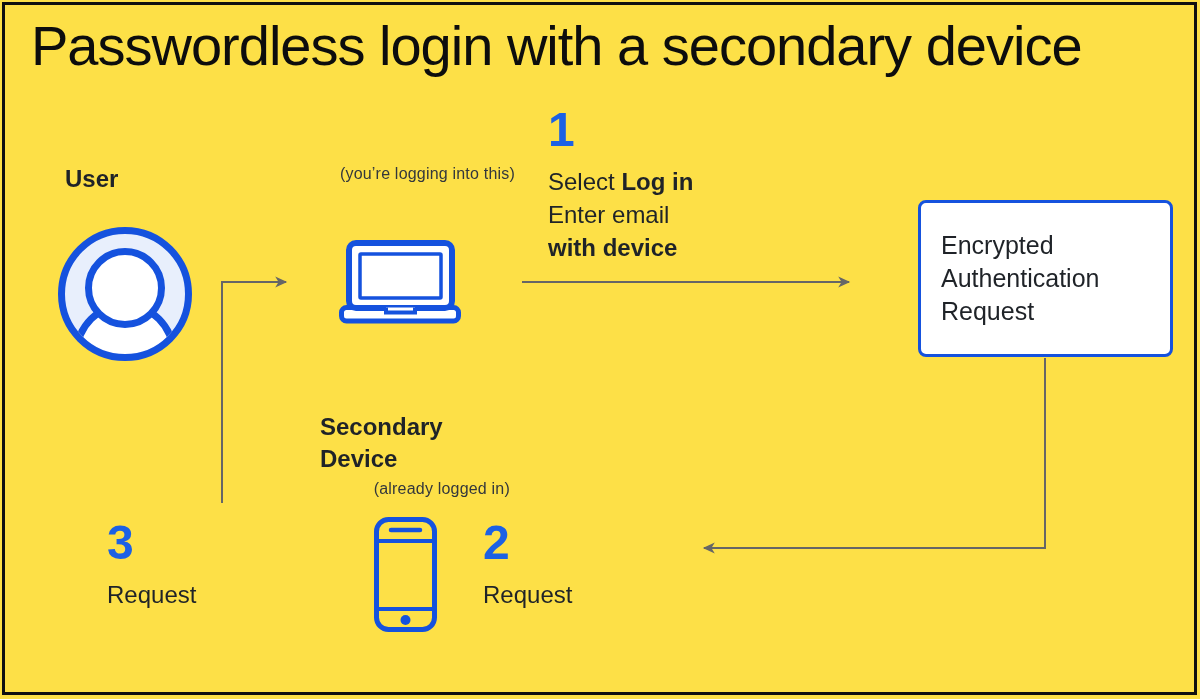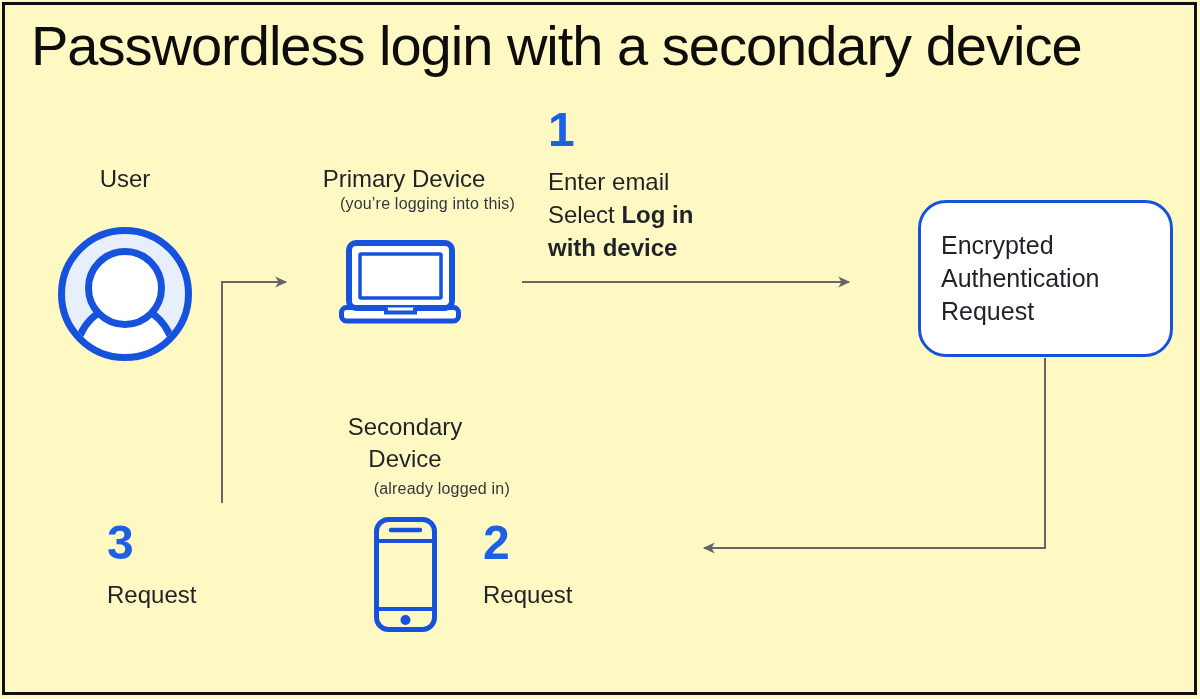--- a/index.html
+++ b/index.html
@@ -1,47 +1,47 @@
 <!DOCTYPE html>
 <html style="--icon-blue: #1552de; --step-number-blue: #1c61e4; --arrow-gray: #666666; --avatar-fill: #e8effc; --text-dark: #202124; --frame-black: #101010;"><head>
 <meta charset="utf-8">
 <style>
   html,body{margin:0;padding:0;background:#ffffff;}
   #canvas{
-    position:relative;width:1200px;height:699px;background:#fef9c3;overflow:hidden;
+    position:relative;width:1200px;height:699px;background:#fde047;overflow:hidden;
     font-family:"Liberation Sans",sans-serif;color:var(--text-dark,#202124);
   }
   .frame{
     position:absolute;left:2px;top:2px;right:3px;bottom:4px;
     border:3px solid #101010;pointer-events:none;
   }
   .abs{position:absolute;}
   .title{
     left:31px;top:14px;width:1140px;
     font-size:56px;line-height:1.15;font-weight:400;letter-spacing:-1px;color:#0d0d0d;
     white-space:nowrap;
   }
-  .node-label{font-size:24px;line-height:30px;font-weight:400;color:#1f2328;text-align:center;}
+  .node-label{font-size:24px;line-height:30px;font-weight:700;color:#1f2328;text-align:left;}
   .node-sub{font-size:16px;line-height:20px;color:#33373c;text-align:right;letter-spacing:.2px;}
   .user-label{left:65px;top:164px;width:120px;}
   .primary-label{left:293px;top:164px;width:222px;}
   .secondary-label{left:320px;top:411px;width:170px;line-height:32px;}
   .secondary-sub{left:300px;top:479px;width:210px;}
   .step{color:#1f2328;}
   .step .num{
     font-size:48px;font-weight:700;line-height:50px;color:var(--step-number-blue,#1c61e4);
   }
   .step .lines{font-size:24px;line-height:33px;margin-top:10px;}
   .step .b{font-weight:700;}
   .step1{left:548px;top:105px;width:190px;}
   .step2{left:483px;top:518px;width:190px;}
   .step3{left:107px;top:518px;width:190px;}
   .auth-box{
     left:918px;top:200px;width:255px;height:157px;box-sizing:border-box;
-    border:3px solid var(--icon-blue,#1552de);border-radius:28px;
+    border:3px solid var(--icon-blue,#1552de);border-radius:8px;
     display:flex;align-items:center;padding:0 20px;
     font-size:25px;line-height:33px;color:#1f2328;background:#ffffff;
   }
   svg .arrow{stroke:var(--arrow-gray,#666);stroke-width:2;fill:none;}
   svg .ahead{fill:var(--arrow-gray,#666);}
   svg .blue-stroke{stroke:var(--icon-blue,#1552de);fill:none;}
   svg .blue-fill{fill:var(--icon-blue,#1552de);}
   svg .white-fill{fill:#ffffff;}
 </style>
 </head>
@@ -88,29 +88,28 @@
       <line class="blue-stroke" x1="377" y1="609" x2="434" y2="609" style="stroke-width:4;"></line>
       <circle class="blue-fill" cx="405.5" cy="620" r="5"></circle>
     </g>
   </svg>
 
   <div class="abs title">Passwordless login with a secondary device</div>
 
   <div class="abs node-label user-label">User</div>
 
   <div class="abs primary-label">
-    <div class="node-label">Primary Device</div>
     <div class="node-sub">(you’re logging into this)</div>
   </div>
 
   <div class="abs step step1">
     <div class="num">1</div>
     <div class="lines">
+      <div><span>Select</span> <span class="b">Log in</span></div>
       <div>Enter email</div>
-      <div><span>Select</span> <span class="b">Log in</span></div>
       <div class="b">with device</div>
     </div>
   </div>
 
   <div class="abs auth-box">
     <div>Encrypted Authentication Request</div>
   </div>
 
   <div class="abs node-sub secondary-sub">(already logged in)</div>
   <div class="abs node-label secondary-label">Secondary Device</div>

